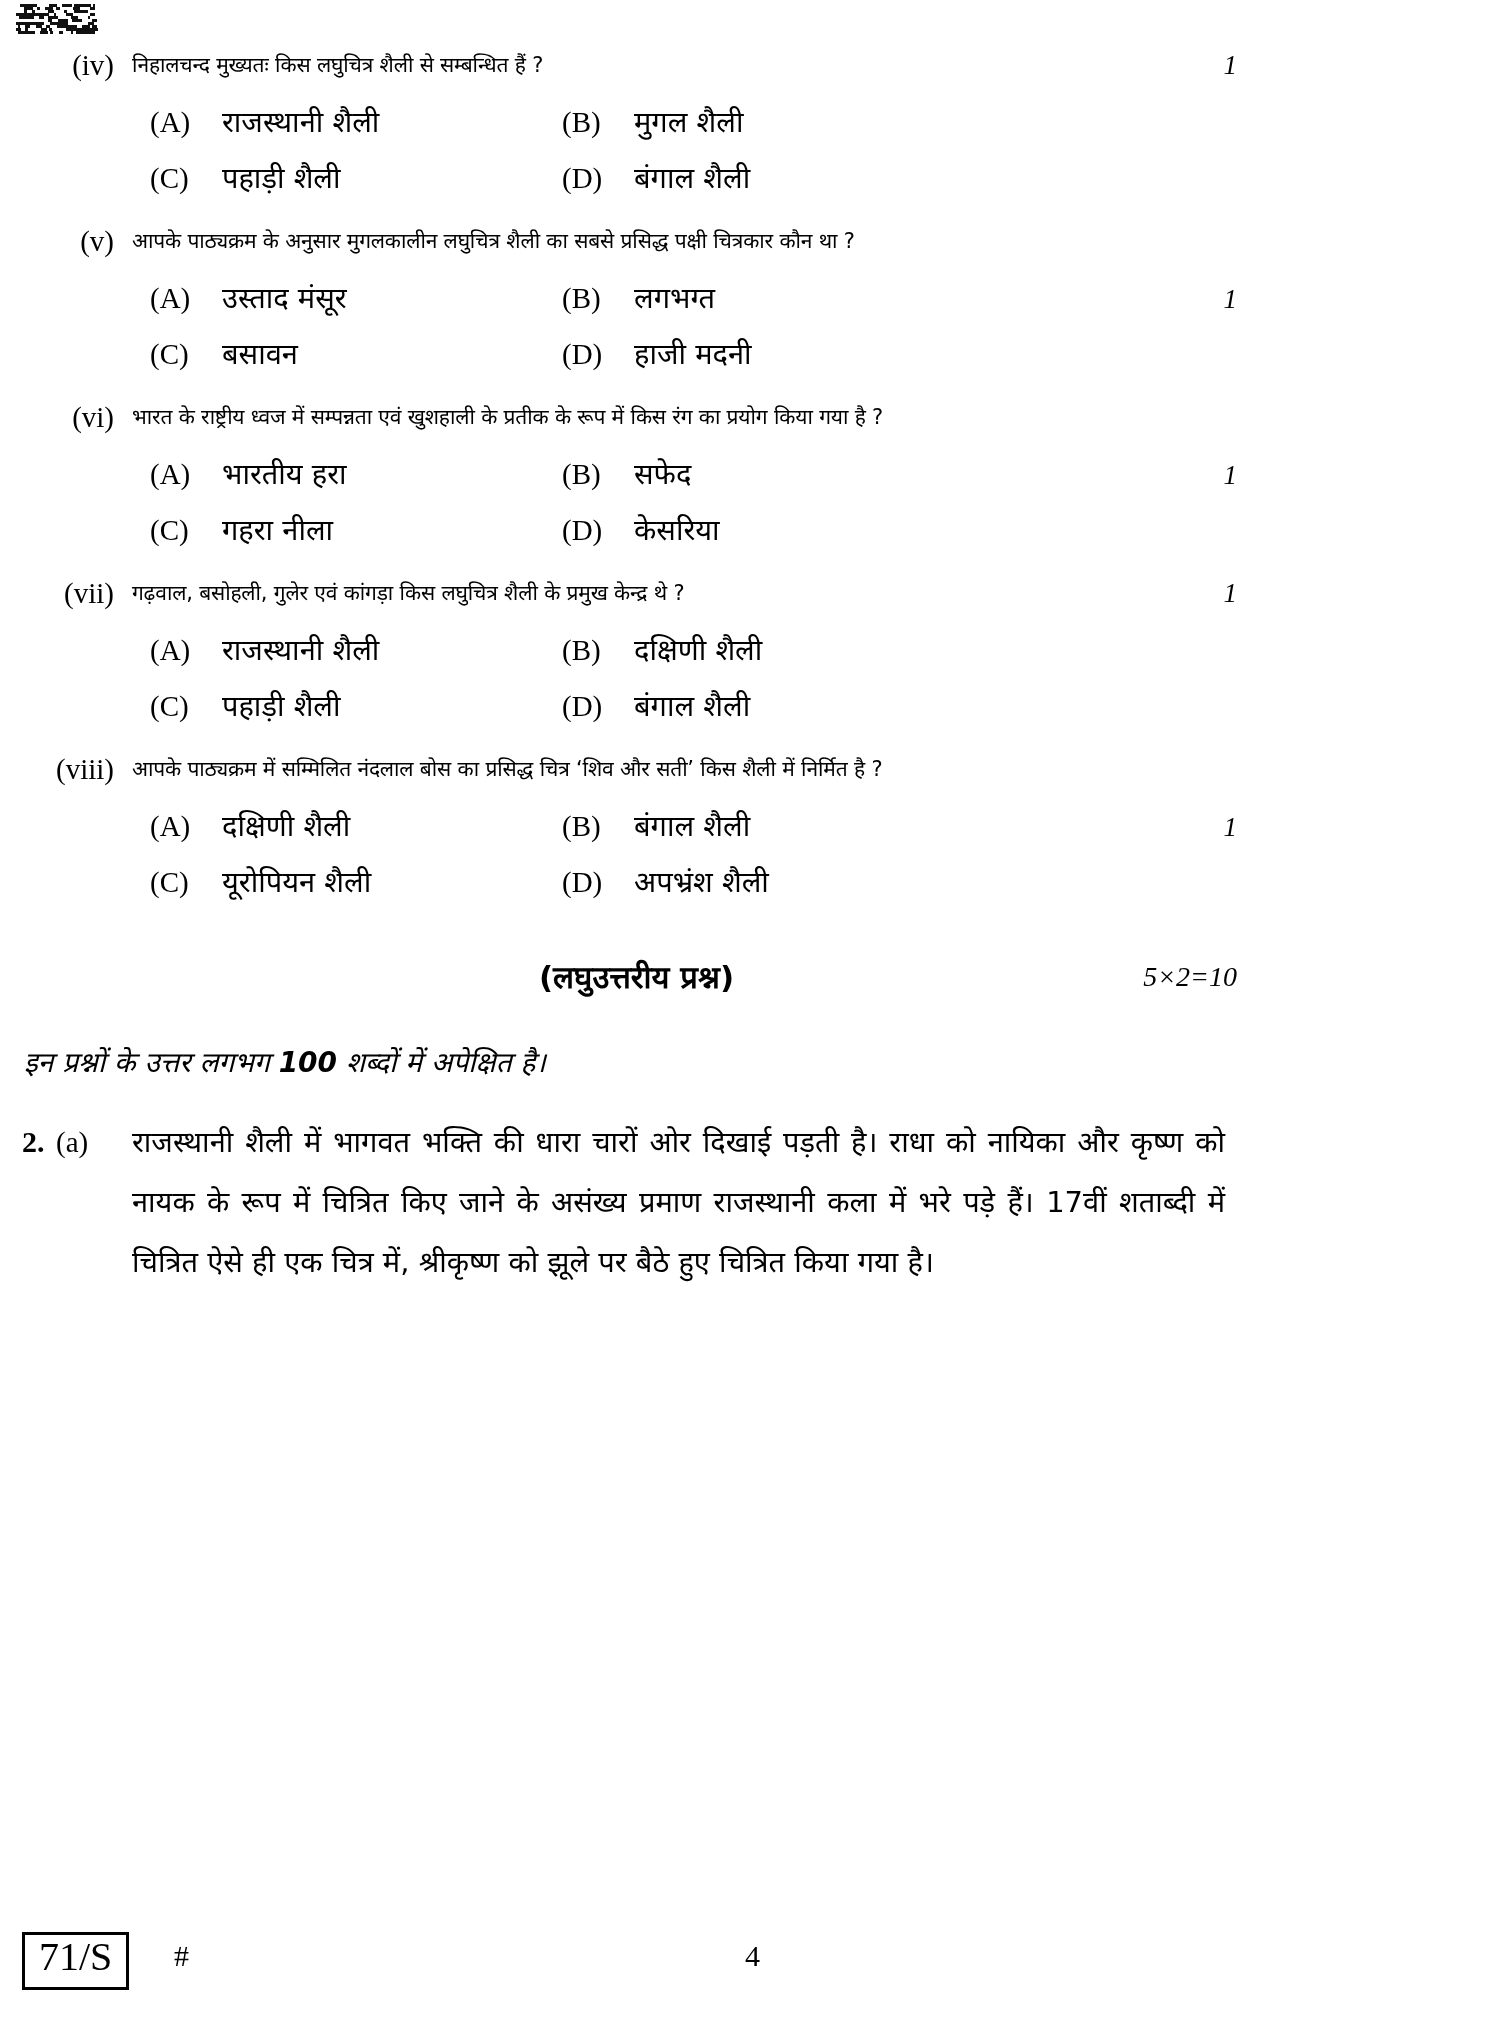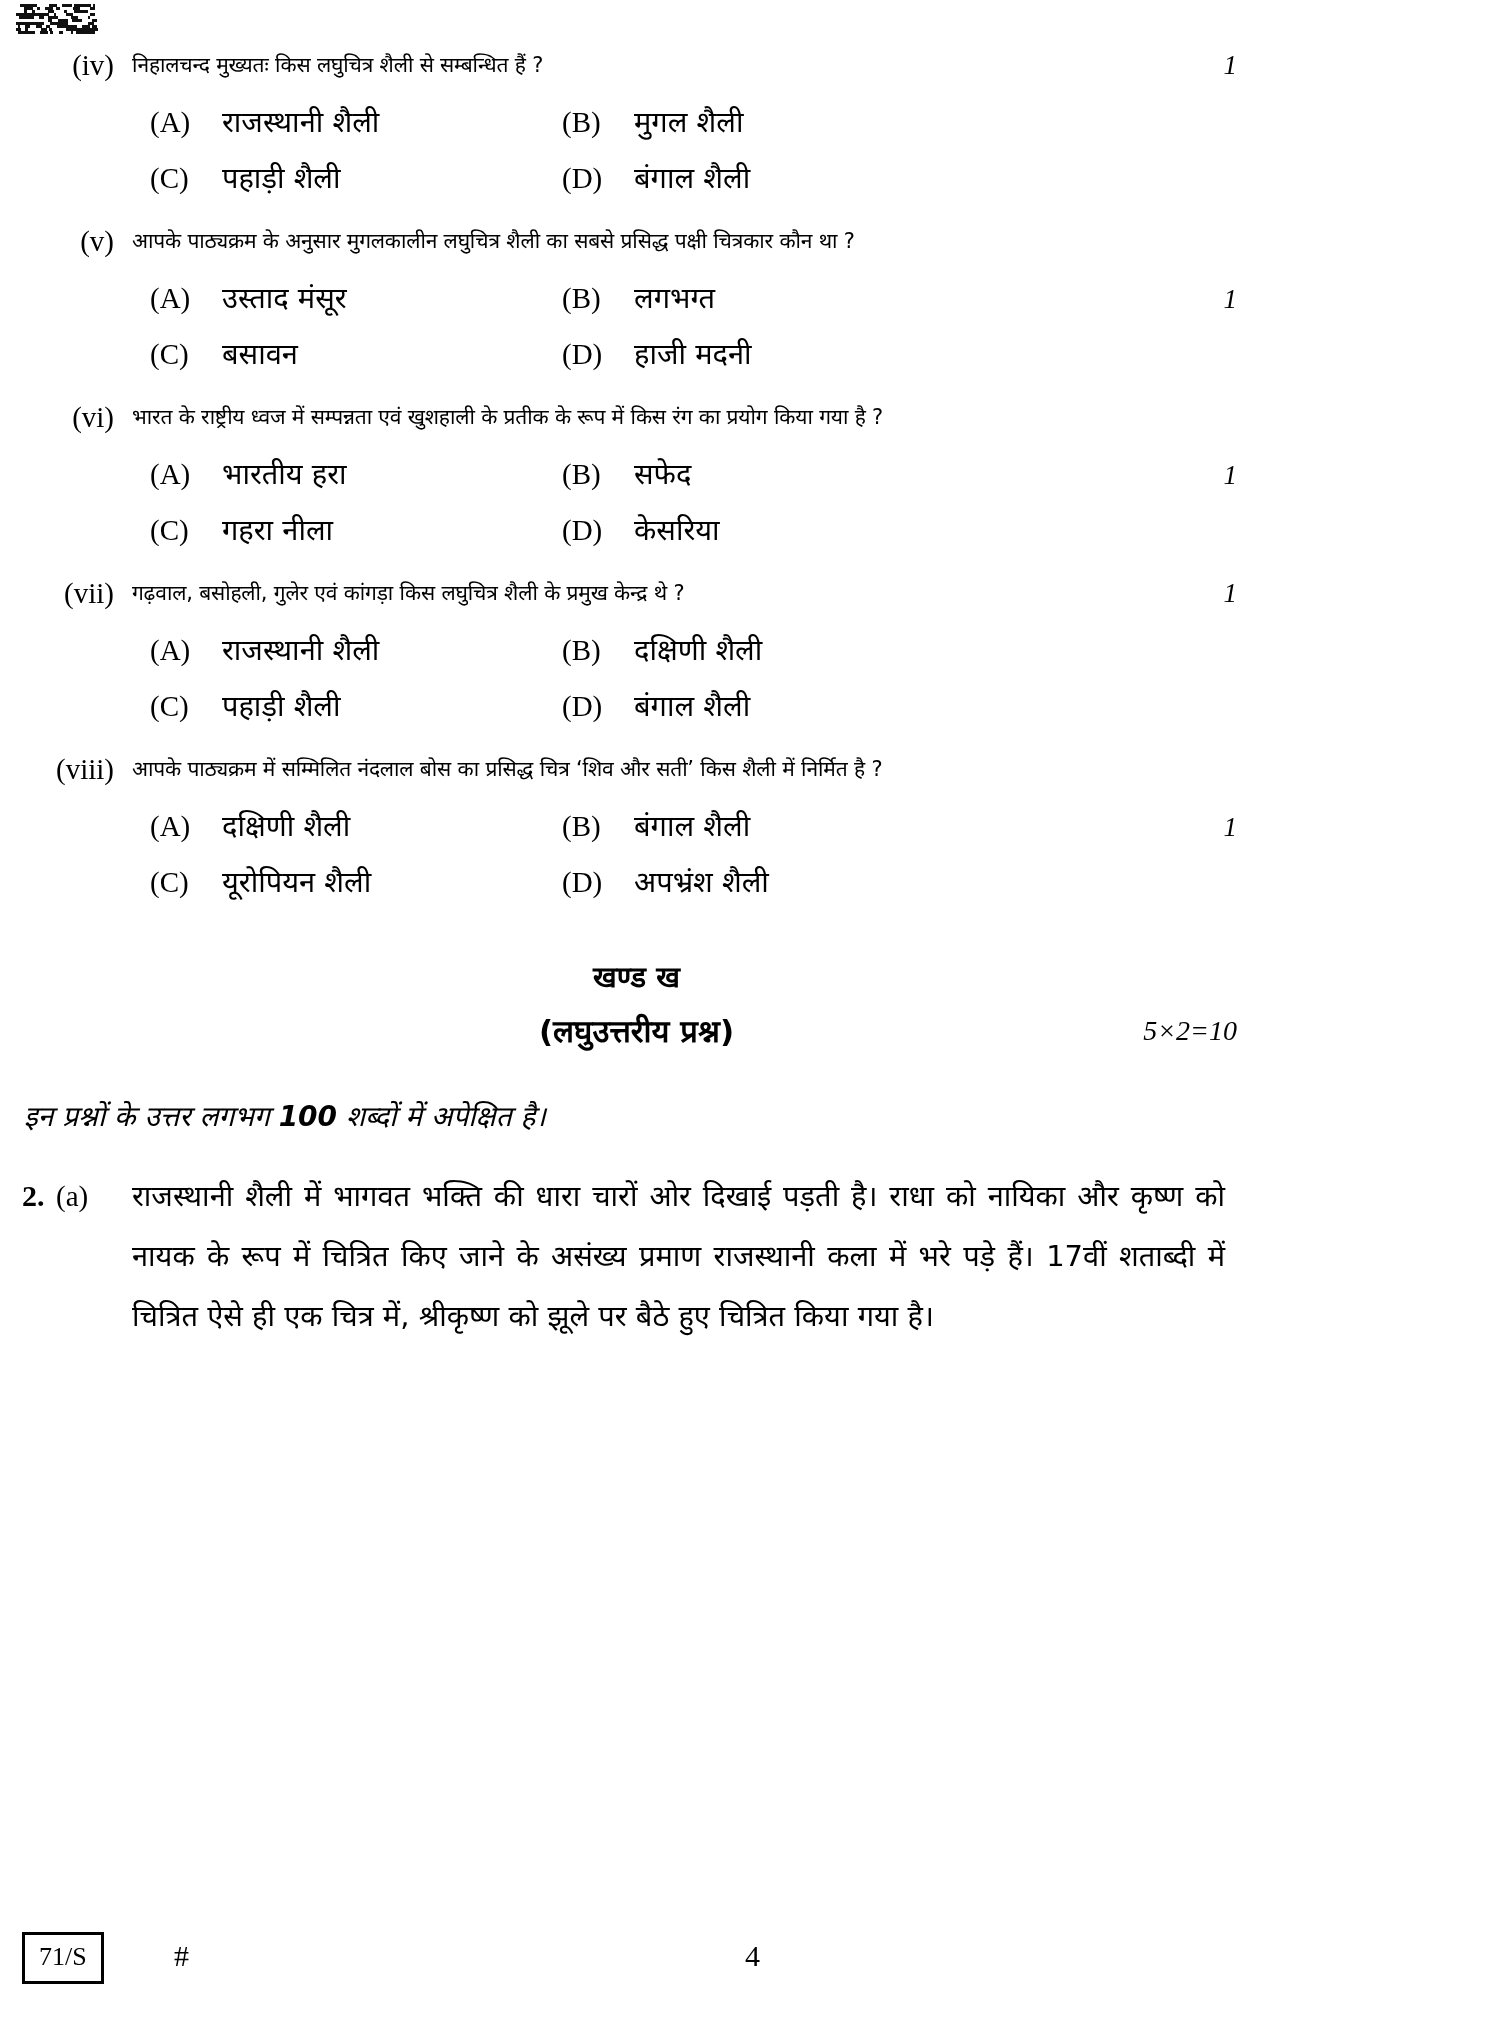--- a/index.html
+++ b/index.html
@@ -187,22 +187,22 @@
     height: 56px;
     box-sizing: border-box;
     padding: 0 22px;
   }
   .footer-inner { position: relative; height: 56px; }
   .code-box {
     position: absolute;
     left: 0;
     top: 0;
     border: 3px solid #000;
-    padding: 2px 14px 4px 14px;
-    font-size: 26px;
+    padding: 2px 14px 10px 14px;
+    font-size: 40px;
     font-family: "Liberation Serif", serif;
     line-height: 40px;
   }
   .hash-mark {
     position: absolute;
     left: 152px;
     top: 2px;
     font-size: 30px;
     font-family: "Liberation Serif", serif;
     line-height: 44px;
@@ -382,21 +382,20 @@
               <div class="opt right">
                 <span class="opt-label">(D)</span>
                 <span class="opt-text">अपभ्रंश शैली</span>
               </div>
             </div>
           </div>
         </div>
       </div>
 
     <div class="section">
-      <div class="section-title">खण्ड ख</div>
       <div class="section-sub-row">
         <span class="section-subtitle">(लघुउत्तरीय प्रश्न)</span>
         <span class="section-marks">5×2=10</span>
       </div>
     </div>
 
     <div class="instruction">
       <span>इन प्रश्नों के उत्तर लगभग </span><b>100</b><span> शब्दों में अपेक्षित है।</span>
     </div>
 

